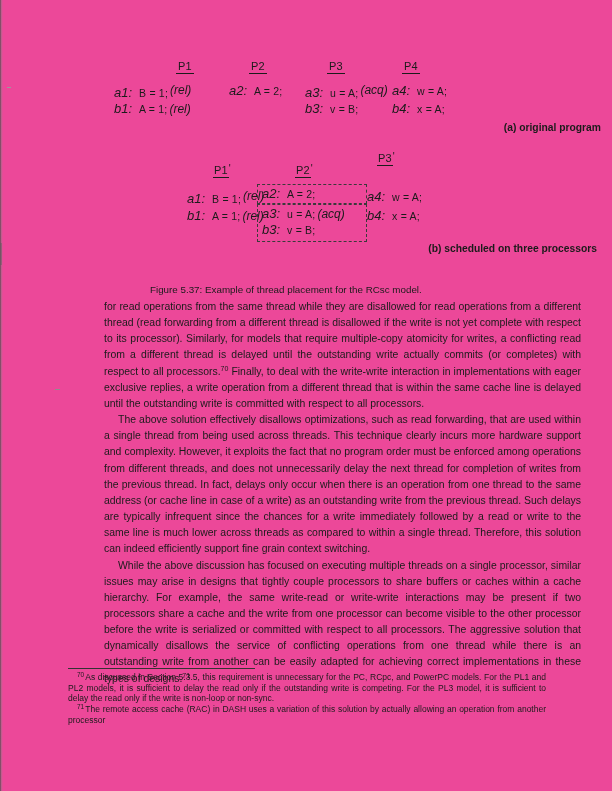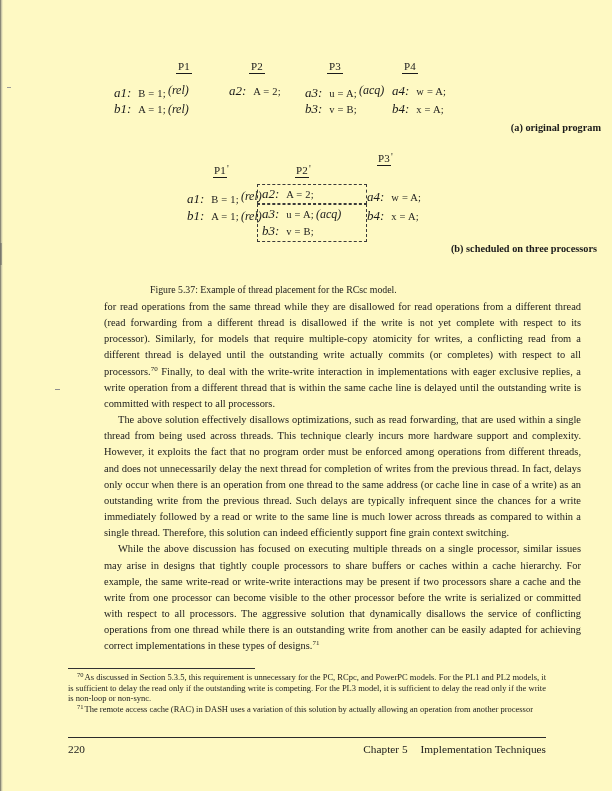--- a/index.html
+++ b/index.html
@@ -1,19 +1,19 @@
 <!DOCTYPE html>
 <html><head>
 <meta charset="utf-8">
 <style>
   html,body { margin:0; padding:0; background:#e8e8e8; }
   .page {
     position:relative; width:612px; height:791px; margin:0 auto;
-    background:#fef9c3; overflow:hidden;
-    font-family:Liberation Serif, serif; color:#1b1b1b;
+    background:#ec4899; overflow:hidden;
+    font-family:Liberation Sans, sans-serif; color:#1b1b1b;
   }
   
   .scan-edge { position:absolute; left:0; top:0; width:3px; height:791px;
     background:linear-gradient(to right, rgba(70,70,70,.8), rgba(135,135,135,.35) 55%, rgba(255,255,255,0)); }
   .speck1 { position:absolute; left:7px; top:87px; width:4px; height:1px; background:#9a9a9a; }
   .speck2 { position:absolute; left:0px; top:243px; width:2px; height:22px; background:rgba(95,95,95,.45); }
   .speck3 { position:absolute; left:55px; top:389px; width:5px; height:1px; background:#8d8d8d; }
 
   
   .fig-head { position:absolute; font-size:11px; letter-spacing:.2px; }
@@ -131,20 +131,13 @@
     <p class="indent"><span>The above solution effectively disallows optimizations, such as read forwarding, that are used within a single thread from being used across threads.  This technique clearly incurs more hardware support and complexity.  However, it exploits the fact that no program order must be enforced among operations from different threads, and does not unnecessarily delay the next thread for completion of writes from the previous thread.  In fact, delays only occur when there is an operation from one thread to the same address (or cache line in case of a write) as an outstanding write from the previous thread.  Such delays are typically infrequent since the chances for a write immediately followed by a read or write to the same line is much lower across threads as compared to within a single thread.  Therefore, this solution can indeed efficiently support fine grain context switching.</span></p>
     <p class="indent"><span>While the above discussion has focused on executing multiple threads on a single processor, similar issues may arise in designs that tightly couple processors to share buffers or caches within a cache hierarchy.  For example, the same write-read or write-write interactions may be present if two processors share a cache and the write from one processor can become visible to the other processor before the write is serialized or committed with respect to all processors.  The aggressive solution that dynamically disallows the service of conflicting operations from one thread while there is an outstanding write from another can be easily adapted for achieving correct implementations in these types of designs.</span><sup class="fnref">71</sup></p>
   </div>
 
   <div class="footnotes">
     <div class="fn-rule"></div>
     <p><sup class="fnmark">70</sup><span>As discussed in Section 5.3.5, this requirement is unnecessary for the PC, RCpc, and PowerPC models.  For the PL1 and PL2 models, it is sufficient to delay the read only if the outstanding write is competing.  For the PL3 model, it is sufficient to delay the read only if the write is non-loop or non-sync.</span></p>
     <p><sup class="fnmark">71</sup><span>The remote access cache (RAC) in DASH uses a variation of this solution by actually allowing an operation from another processor</span></p>
   </div>
 
-  <div class="page-footer">
-    <span>220</span>
-    <span class="footer-right">
-      <span>Chapter 5</span>
-      <span>Implementation Techniques</span>
-    </span>
-  </div>
 </div>
 
 </body></html>

